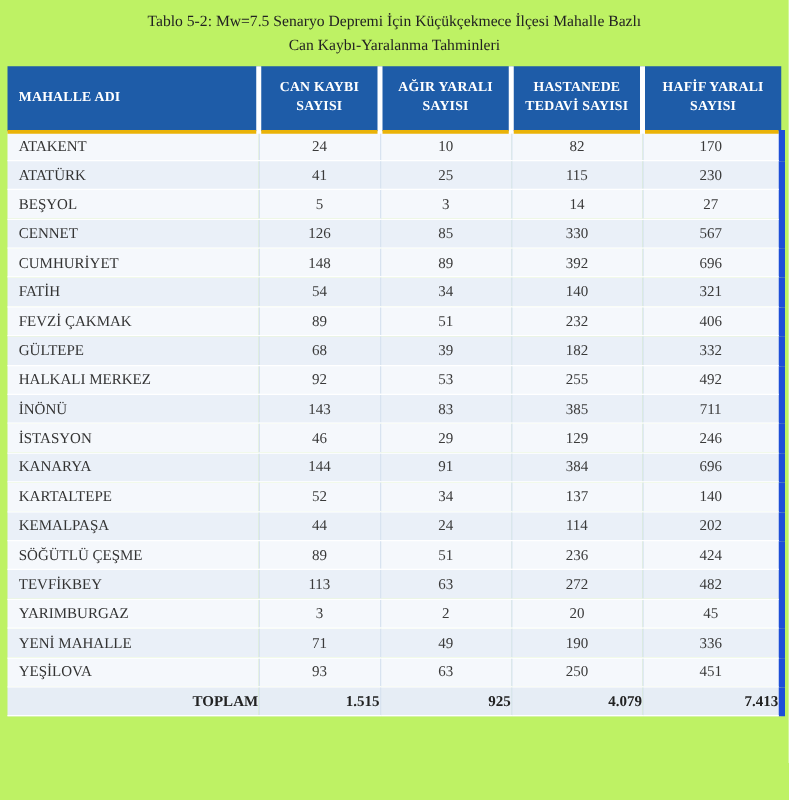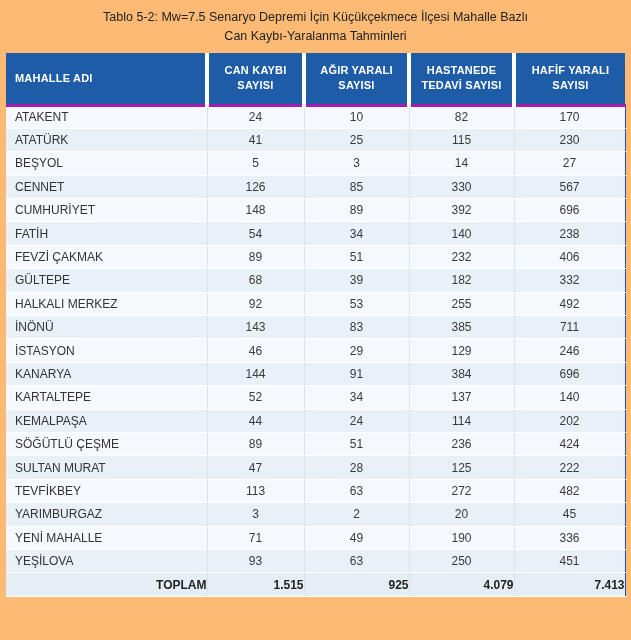--- a/index.html
+++ b/index.html
@@ -2,21 +2,21 @@
 <html><head>
 <meta charset="utf-8">
 <style>
   * { margin: 0; padding: 0; box-sizing: border-box; }
   html, body { width: 631px; height: 640px; background: #ffffff; }
   body {
     font-family: "Liberation Sans", sans-serif;
     color: #333333;
     overflow: hidden;
   }
-  .page { width: 631px; height: 640px; background: #fdba74; }
+  .page { width: 631px; height: 640px; background: #bef264; font-family: Liberation Serif, serif; }
 
   .title-block {
     padding-top: 8px;
     text-align: center;
     color: #222222;
     font-size: 12.5px;
     line-height: 19px;
     font-weight: 400;
   }
 
@@ -43,37 +43,37 @@
     white-space: pre-line;
     line-height: 15px;
     border-left: 4px solid #ffffff;
     letter-spacing: 0.2px;
   }
   thead th:first-child {
     border-left: none;
     text-align: left;
     padding-left: 9px;
   }
-  thead tr { border-bottom: 3px solid #a21caf; }
+  thead tr { border-bottom: 3px solid #eab308; }
 
   tbody td {
     height: 23.4px;
     text-align: center;
     vertical-align: middle;
     border-left: 1px solid #d8e3f0;
     border-bottom: 1px solid #ffffff;
     color: #3a3a3a;
   }
   tbody td:first-child {
     border-left: none;
     text-align: left;
     padding-left: 9px;
     color: #333333;
   }
-  tbody td:last-child { border-right: 1px solid #1d4ed8; margin-left: 28px; }
+  tbody td:last-child { border-right: 5px solid #1d4ed8; margin-left: 28px; }
   tbody tr:nth-child(odd)  td { background: #f5f8fc; }
   tbody tr:nth-child(even) td { background: #eaf0f8; }
 
   tbody tr.total-row td {
     font-weight: 700;
     background: #e6edf5;
     color: #222222;
     text-align: right;
   }
 </style>
@@ -143,21 +143,21 @@
           <td>148</td>
           <td>89</td>
           <td>392</td>
           <td>696</td>
         </tr>
         <tr>
           <td>FATİH</td>
           <td>54</td>
           <td>34</td>
           <td>140</td>
-          <td>238</td>
+          <td>321</td>
         </tr>
         <tr>
           <td>FEVZİ ÇAKMAK</td>
           <td>89</td>
           <td>51</td>
           <td>232</td>
           <td>406</td>
         </tr>
         <tr>
           <td>GÜLTEPE</td>
@@ -207,27 +207,20 @@
           <td>24</td>
           <td>114</td>
           <td>202</td>
         </tr>
         <tr>
           <td>SÖĞÜTLÜ ÇEŞME</td>
           <td>89</td>
           <td>51</td>
           <td>236</td>
           <td>424</td>
-        </tr>
-        <tr>
-          <td>SULTAN MURAT</td>
-          <td>47</td>
-          <td>28</td>
-          <td>125</td>
-          <td>222</td>
         </tr>
         <tr>
           <td>TEVFİKBEY</td>
           <td>113</td>
           <td>63</td>
           <td>272</td>
           <td>482</td>
         </tr>
         <tr>
           <td>YARIMBURGAZ</td>

